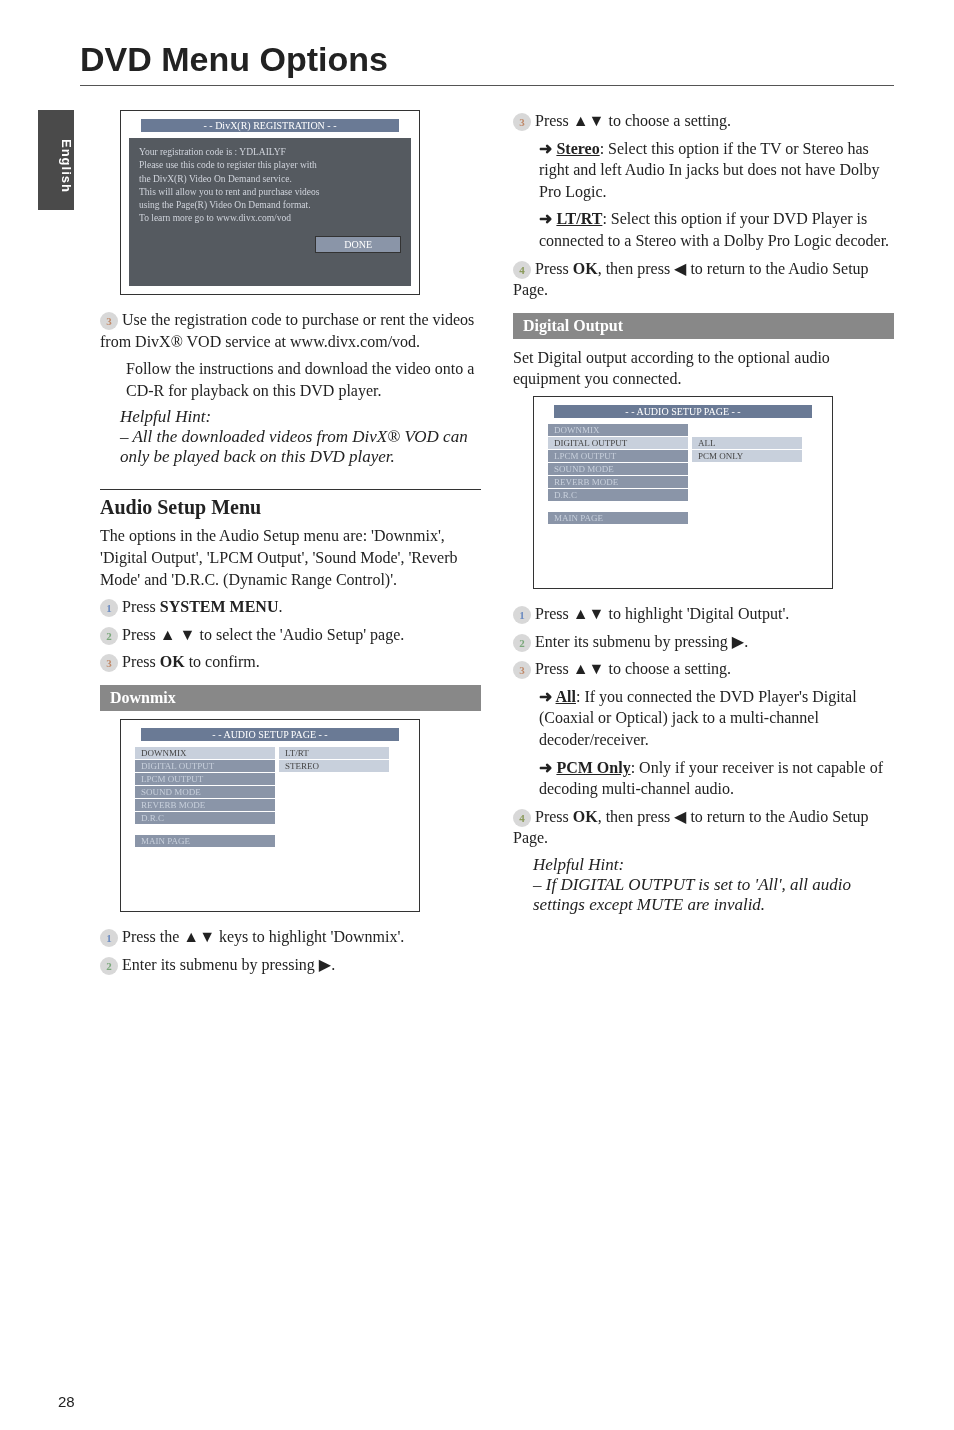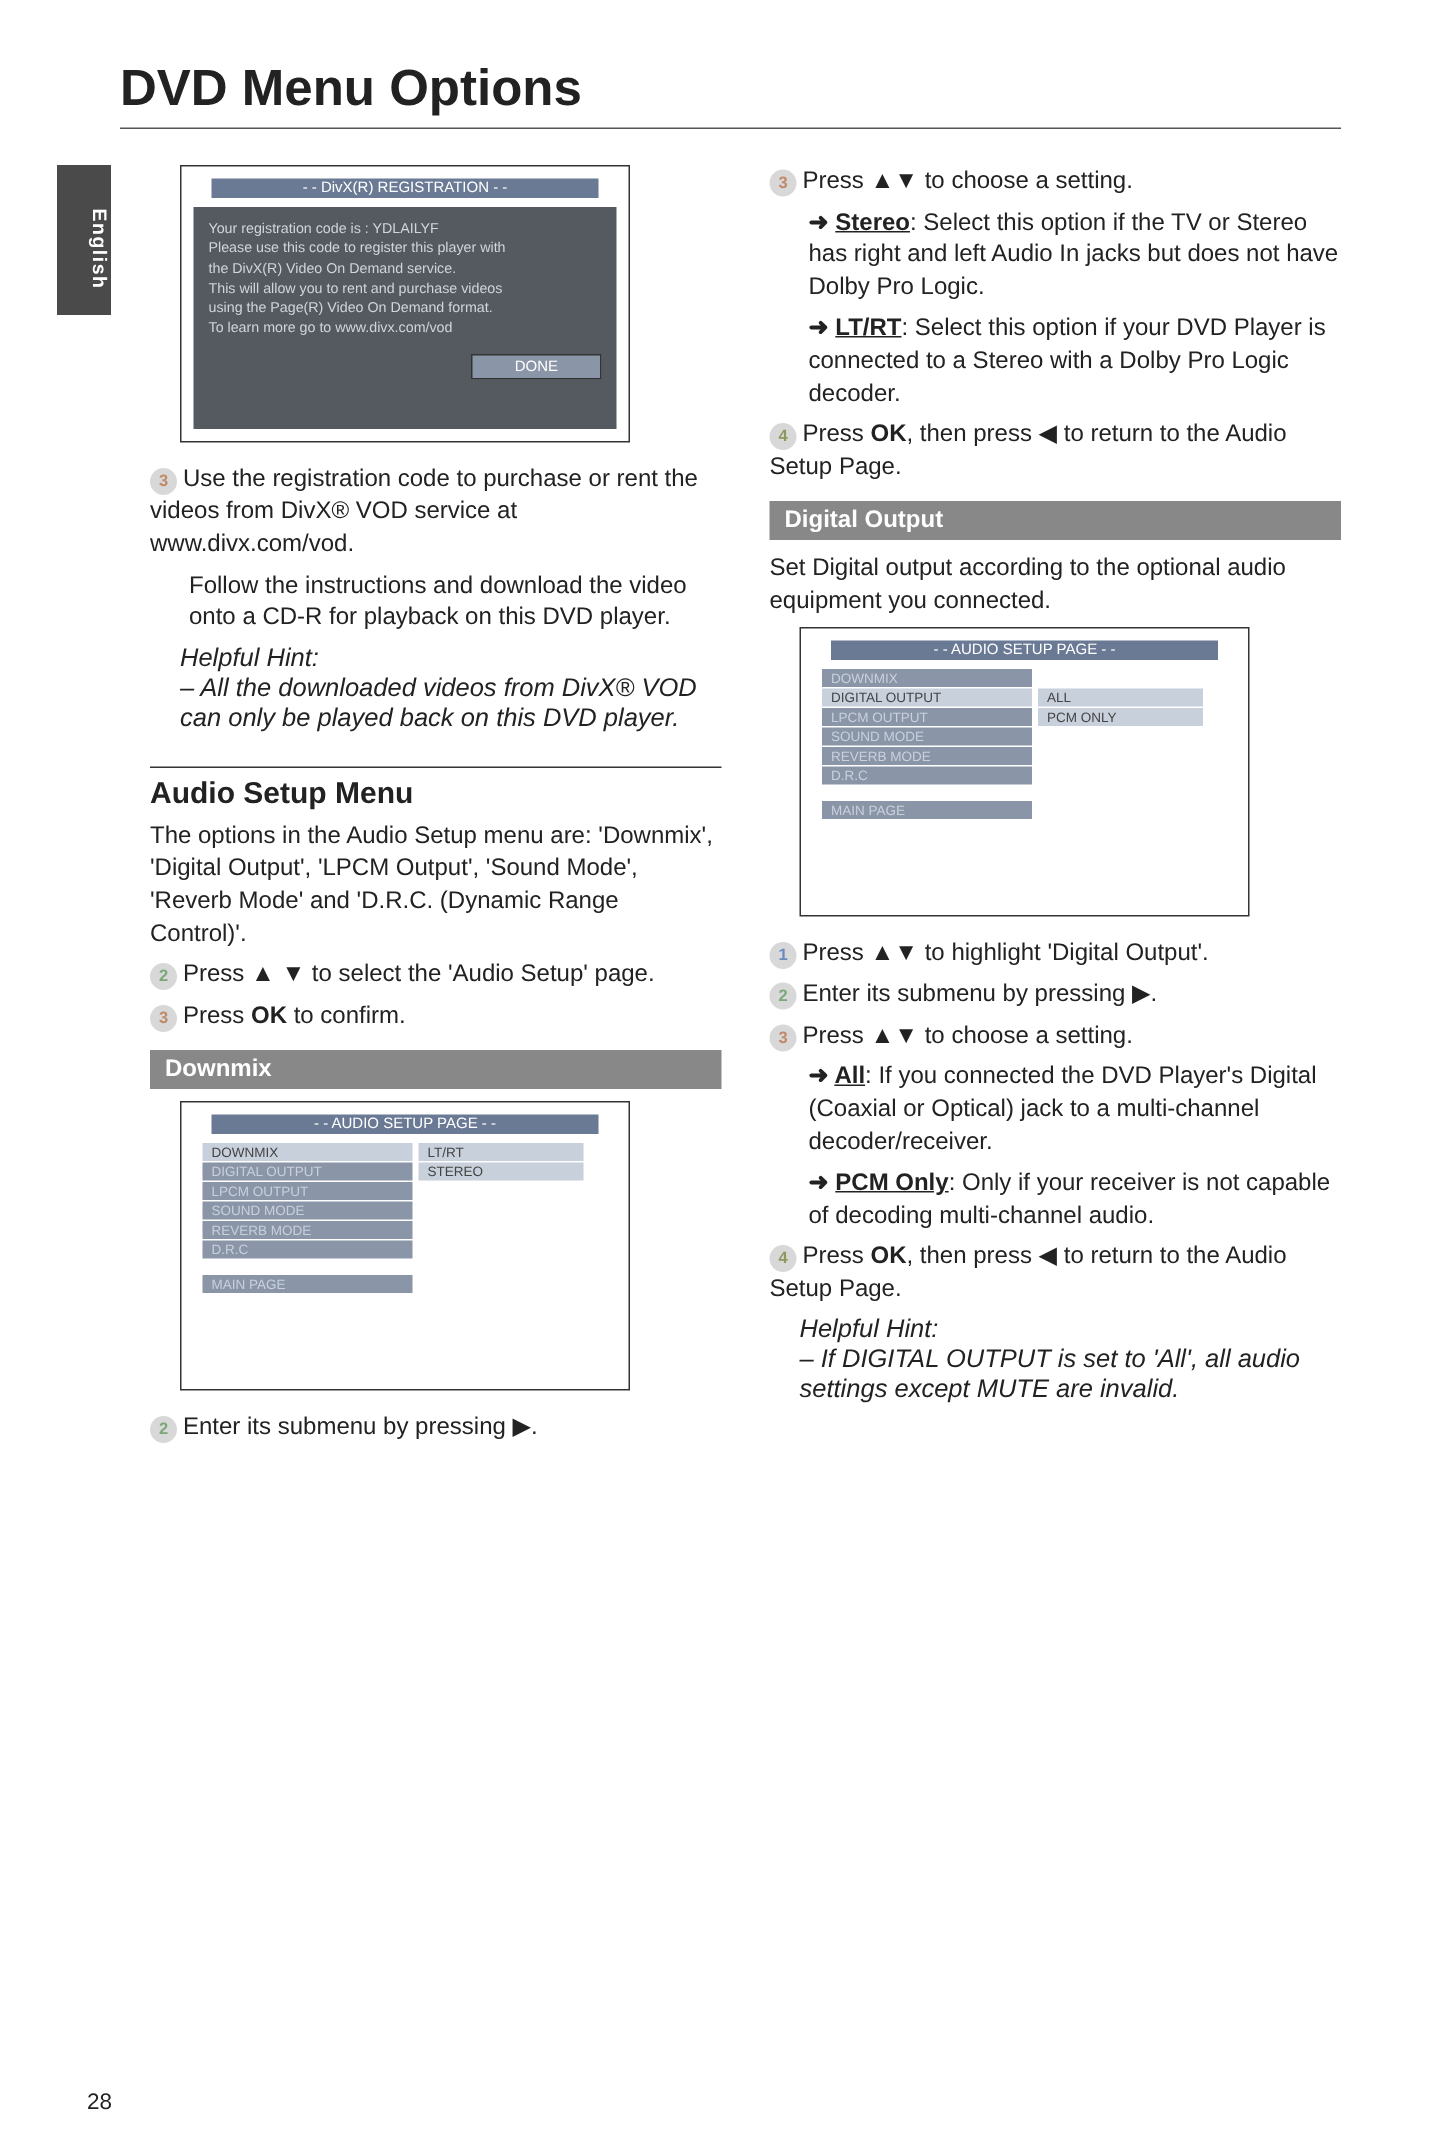--- a/index.html
+++ b/index.html
@@ -31,20 +31,21 @@
     font-size: 34px;
     font-weight: bold;
     margin-bottom: 6px;
     margin-left: 40px;
   }
   .hr { border-top: 1.5px solid #555; margin: 4px 0 18px 40px; }
   .columns {
     display: flex;
     gap: 32px;
     margin-left: 60px;
+    font-family: Liberation Serif, serif;
   }
   .col { width: 400px; }
   .done-btn {
     background: #8a95a8;
     color: #fff;
     border: 1px solid #333;
     padding: 2px 28px;
     font-size: 10px;
     margin-top: 10px;
   }
@@ -149,20 +150,21 @@
     <p class="body"><span class="step-num n3">3</span><span>Use the registration code to purchase or rent the videos from DivX® VOD service at www.divx.com/vod.</span></p>
     <p class="body indent">Follow the instructions and download the video onto a CD-R for playback on this DVD player.</p>
 
     <p class="hint">Helpful Hint:</p>
     <p class="hint">–   All the downloaded videos from DivX® VOD can only be played back on this DVD player.</p>
 
     <div class="section-rule" style="margin-top:22px;"></div>
     <h2 class="section" style="margin-top:0;">Audio Setup Menu</h2>
     <p class="body">The options in the Audio Setup menu are: 'Downmix', 'Digital Output', 'LPCM Output', 'Sound Mode', 'Reverb Mode' and 'D.R.C. (Dynamic Range Control)'.</p>
 
+    <p class="body"><span class="step-num n1">1</span>Press <b>SYSTEM MENU</b>.</p>
     <p class="body"><span class="step-num n2">2</span><span>Press ▲ ▼ to select the 'Audio Setup' page.</span></p>
     <p class="body"><span class="step-num n3">3</span>Press <b>OK</b> to confirm.</p>
 
     <div class="subhead-bar">Downmix</div>
 
     <div class="menu-screenshot">
       <div class="menu-title">- - AUDIO SETUP PAGE - -</div>
       <div class="menu-cols">
         <div class="menu-left">
           <div class="menu-item sel">DOWNMIX</div>
@@ -174,20 +176,21 @@
           <div class="menu-item main">MAIN PAGE</div>
         </div>
         <div class="menu-right">
           <div class="menu-item sel">LT/RT</div>
           <div class="menu-item sel">STEREO</div>
         </div>
       </div>
       <div class="menu-pad"></div>
     </div>
 
+    <p class="body"><span class="step-num n1">1</span><span>Press the ▲▼ keys to highlight 'Downmix'.</span></p>
     <p class="body"><span class="step-num n2">2</span><span>Enter its submenu by pressing ▶.</span></p>
   </div>
 
   <div class="col">
     <p class="body"><span class="step-num n3">3</span><span>Press ▲▼ to choose a setting.</span></p>
     <p class="body indent"><span class="arrow">➜ </span><span class="underline">Stereo</span><span>: Select this option if the TV or Stereo has right and left Audio In jacks but does not have Dolby Pro Logic.</span></p>
     <p class="body indent"><span class="arrow">➜ </span><span class="underline">LT/RT</span><span>: Select this option if your DVD Player is connected to a Stereo with a Dolby Pro Logic decoder.</span></p>
     <p class="body"><span class="step-num n4">4</span>Press <b>OK</b>, then press ◀ to return to the Audio Setup Page.</p>
 
     <div class="subhead-bar">Digital Output</div>

